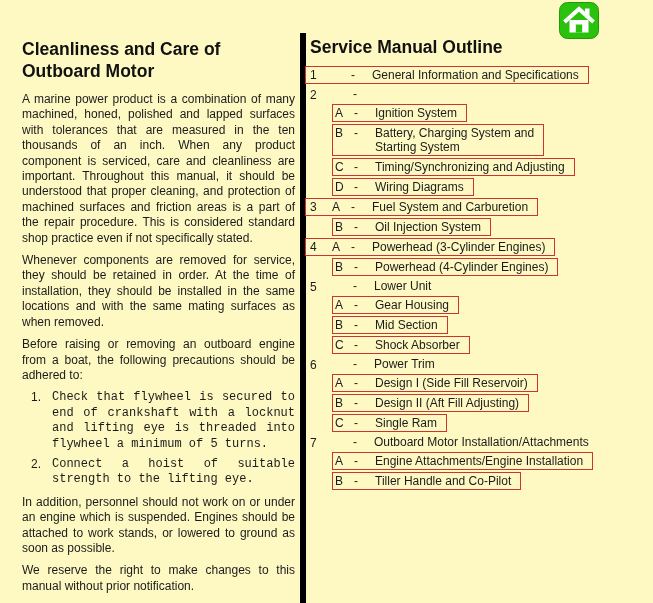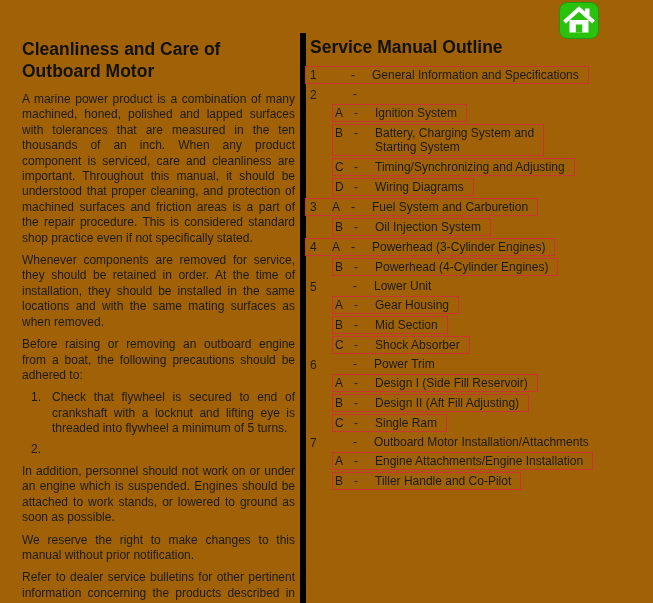--- a/index.html
+++ b/index.html
@@ -7,42 +7,42 @@
     position:relative;width:653px;height:603px;background:#ffffff;overflow:hidden;
     font-family:"Liberation Sans","DejaVu Sans",sans-serif;color:#1b1b1b;
   }
   
   #left-col{position:absolute;left:22px;top:38px;width:273px;}
   .doc-title{font-size:17.5px;font-weight:bold;line-height:22px;margin:0 0 10px 0;color:#111;}
   .para{font-size:12px;line-height:15.4px;text-align:justify;margin:0 0 7px 0;}
   .num-list{margin:2px 0 7px 0;}
   .num-item{display:flex;margin:0 0 5px 0;}
   .num-item .li-num{width:21px;margin-left:9px;flex:0 0 auto;font-size:12px;line-height:15.4px;}
-  .num-item .li-text{flex:1;font-size:12px;line-height:15.4px;text-align:justify;}
+  .num-item .li-text{flex:1;font-size:12px;line-height:15.4px;text-align:justify;font-family:Liberation Mono, monospace;}
   
   #divider{position:absolute;left:300px;top:33px;width:6px;height:570px;background:#000;}
   
   #right-col{position:absolute;left:310px;top:36px;width:330px;}
   .outline-title{font-size:17.5px;font-weight:bold;line-height:22px;margin:0 0 8px 0;color:#111;}
   .o-row{display:flex;align-items:flex-start;margin:0 0 2px 0;font-size:12px;line-height:14px;}
   .o-num{flex:0 0 22px;padding-top:2px;}
   .o-wrap{display:inline-flex;align-items:flex-start;padding:1px 9px 1px 2px;}
   .o-box{border:1px solid #cc3333;}
   .o-box-num{margin-left:-5px;padding-left:4px;}
   .o-wrap .o-num{padding-top:0;}
   .o-letter{flex:0 0 19px;}
   .o-dash{flex:0 0 21px;}
   .o-label{white-space:pre-line;}
   
   #home-btn{position:absolute;left:559px;top:2px;width:40px;height:37px;cursor:pointer;border:0;background:transparent;padding:0;}
 </style>
 </head>
 <body>
 
-<div id="page" style="background: #a16207;">
+<div id="page" style="background: #fef9c3;">
 
   <button id="home-btn" title="">
     <svg width="40" height="37" viewBox="0 0 40 37">
       <rect x="0.5" y="0.5" width="39" height="36" rx="8" fill="#2bc20e" stroke="#1f9a0c"></rect>
       <rect x="26" y="6.5" width="4.5" height="9" fill="#ffffff"></rect>
       <polyline points="5.5,20 20,7 34.5,20" fill="none" stroke="#ffffff" stroke-width="4"></polyline>
       <rect x="10.5" y="18" width="19" height="12.5" fill="#ffffff"></rect>
       <rect x="16.8" y="22.5" width="6.4" height="8" fill="#2bc20e"></rect>
     </svg>
   </button>
@@ -52,20 +52,21 @@
     <p class="para">A marine power product is a combination of many machined, honed, polished and lapped surfaces with tolerances that are measured in the ten thousands of an inch. When any product component is serviced, care and cleanliness are important. Throughout this manual, it should be understood that proper cleaning, and protection of machined surfaces and friction areas is a part of the repair procedure. This is considered standard shop practice even if not specifically stated.</p>
     <p class="para">Whenever components are removed for service, they should be retained in order. At the time of installation, they should be installed in the same locations and with the same mating surfaces as when removed.</p>
     <p class="para">Before raising or removing an outboard engine from a boat, the following precautions should be adhered to:</p>
     <div class="num-list">
       <div class="num-item">
         <span class="li-num">1.</span>
         <span class="li-text">Check that flywheel is secured to end of crankshaft with a locknut and lifting eye is threaded into flywheel a minimum of 5 turns.</span>
       </div>
       <div class="num-item">
         <span class="li-num">2.</span>
+        <span class="li-text">Connect a hoist of suitable strength to the lifting eye.</span>
       </div>
     </div>
     <p class="para">In addition, personnel should not work on or under an engine which is suspended. Engines should be attached to work stands, or lowered to ground as soon as possible.</p>
     <p class="para">We reserve the right to make changes to this manual without prior notification.</p>
     <p class="para">Refer to dealer service bulletins for other pertinent information concerning the products described in this manual.</p>
   </div>
 
   <div id="divider" style="background: rgb(0, 0, 0);"></div>
 
   <div id="right-col">

